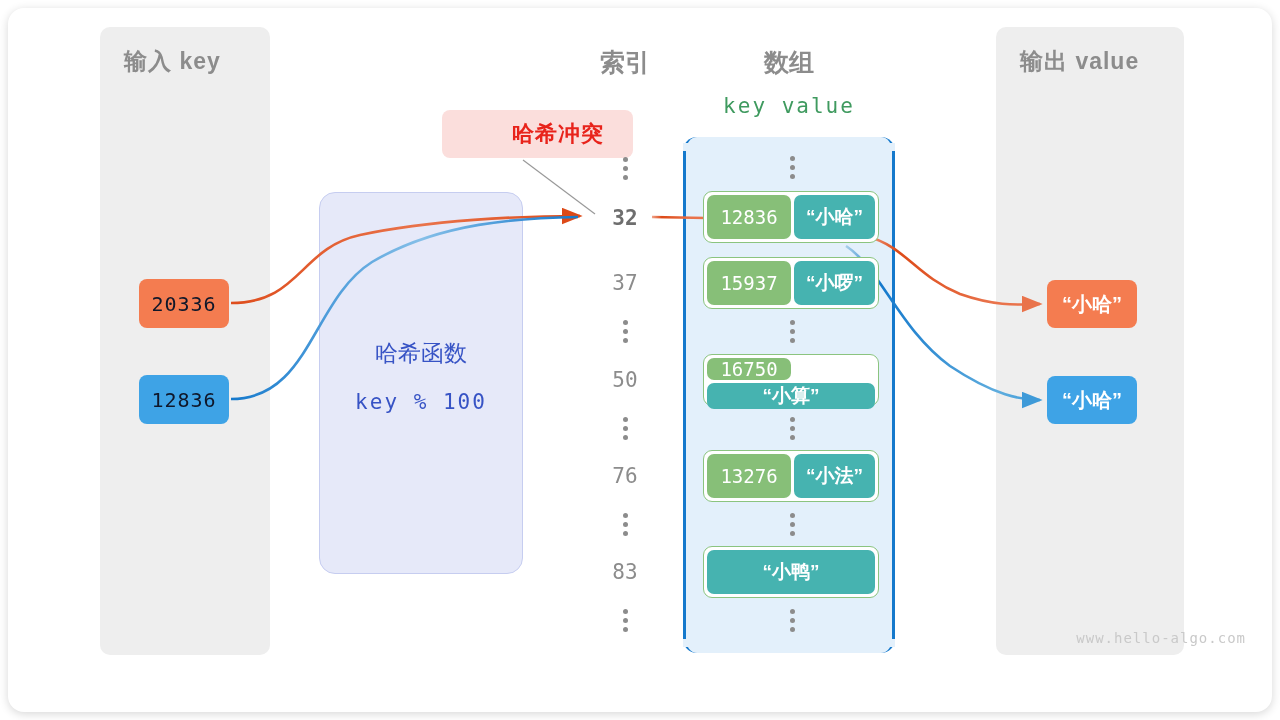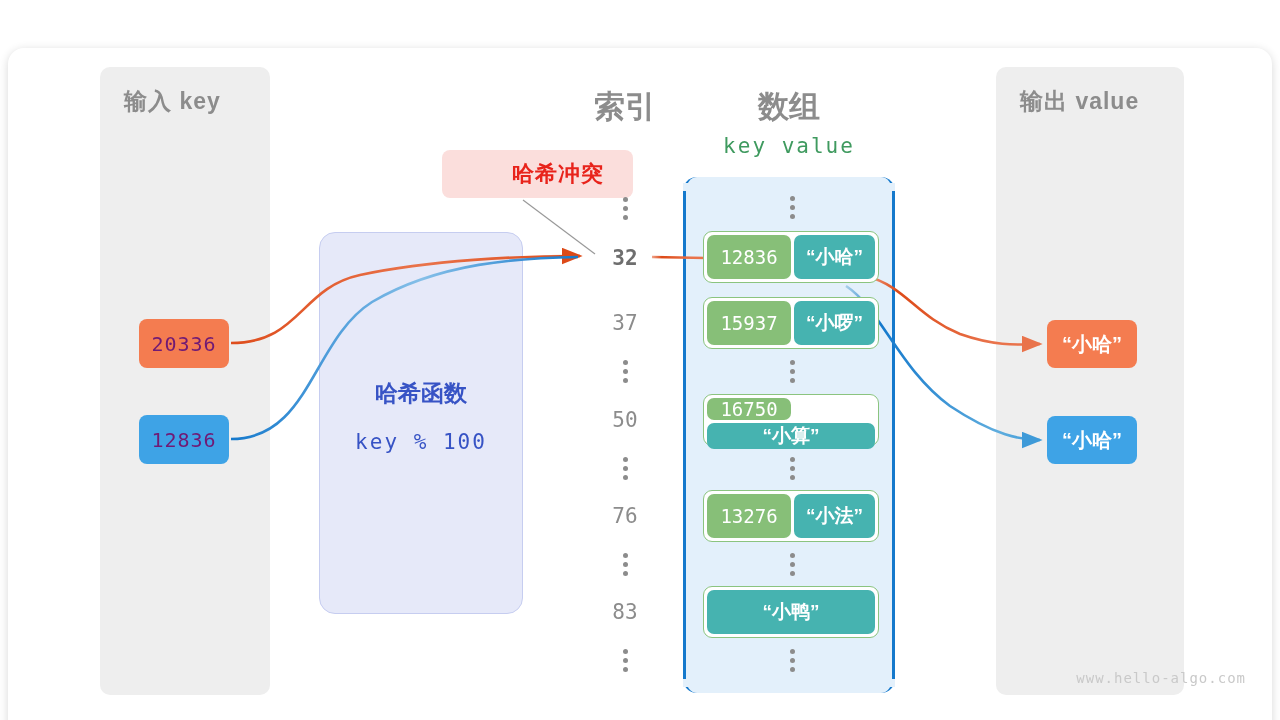--- a/index.html
+++ b/index.html
@@ -5,21 +5,21 @@
 <style>
   html,body{margin:0;padding:0;}
   body{
     width:1280px;height:720px;
     background:#ffffff;
     font-family:"Liberation Sans","DejaVu Sans",sans-serif;
     overflow:hidden;
   }
   .stage{
     position:relative;
-    width:1280px;height:668px;margin-top:40px;
+    width:1280px;height:668px;
   }
   
   .card{
     position:absolute;
     left:8px;top:8px;
     width:1264px;height:704px;
     background:#ffffff;
     border-radius:16px;
     box-shadow:0 2px 10px rgba(0,0,0,0.16);
   }
@@ -35,21 +35,21 @@
     font-size:23px;
     font-weight:bold;
     color:#8c8c8c;
     white-space:nowrap;
     letter-spacing:1px;
   }
 
   
   .col-head{
     position:absolute;
-    font-size:31px;
+    font-size:25px;
     font-weight:bold;
     color:#8c8c8c;
     white-space:nowrap;
     text-align:center;
   }
   .kv-head{
     position:absolute;
     font-family:"DejaVu Sans Mono","Liberation Mono",monospace;
     font-size:21px;
     color:#3f9a5f;
@@ -64,39 +64,39 @@
     width:202px;height:380px;
     background:#e6e9f9;
     border:1px solid #c6cdf0;
     border-radius:16px;
   }
   .hashbox .h1{
     position:absolute;
     left:0;right:0;top:145px;
     text-align:center;
     font-size:23px;
-    font-weight:bold;
+    font-weight:normal;
     color:#3753c5;
   }
   .hashbox .h2{
     position:absolute;
     left:0;right:0;top:197px;
     text-align:center;
     font-family:"DejaVu Sans Mono","Liberation Mono",monospace;
     font-size:21px;
     color:#3753c5;
     letter-spacing:2px;
   }
 
   
   .chip{
     position:absolute;
     display:flex;align-items:center;justify-content:center;
     border-radius:8px;
-    color:#701a75;
+    color:#0f172a;
     font-family:"DejaVu Sans Mono","Liberation Mono",monospace;
     font-size:20px;
     letter-spacing:1px;
   }
   .chip-orange{background:#f47c50;}
   .chip-blue{background:#3ea3e6;}
 
   
   .out-chip{
     position:absolute;

